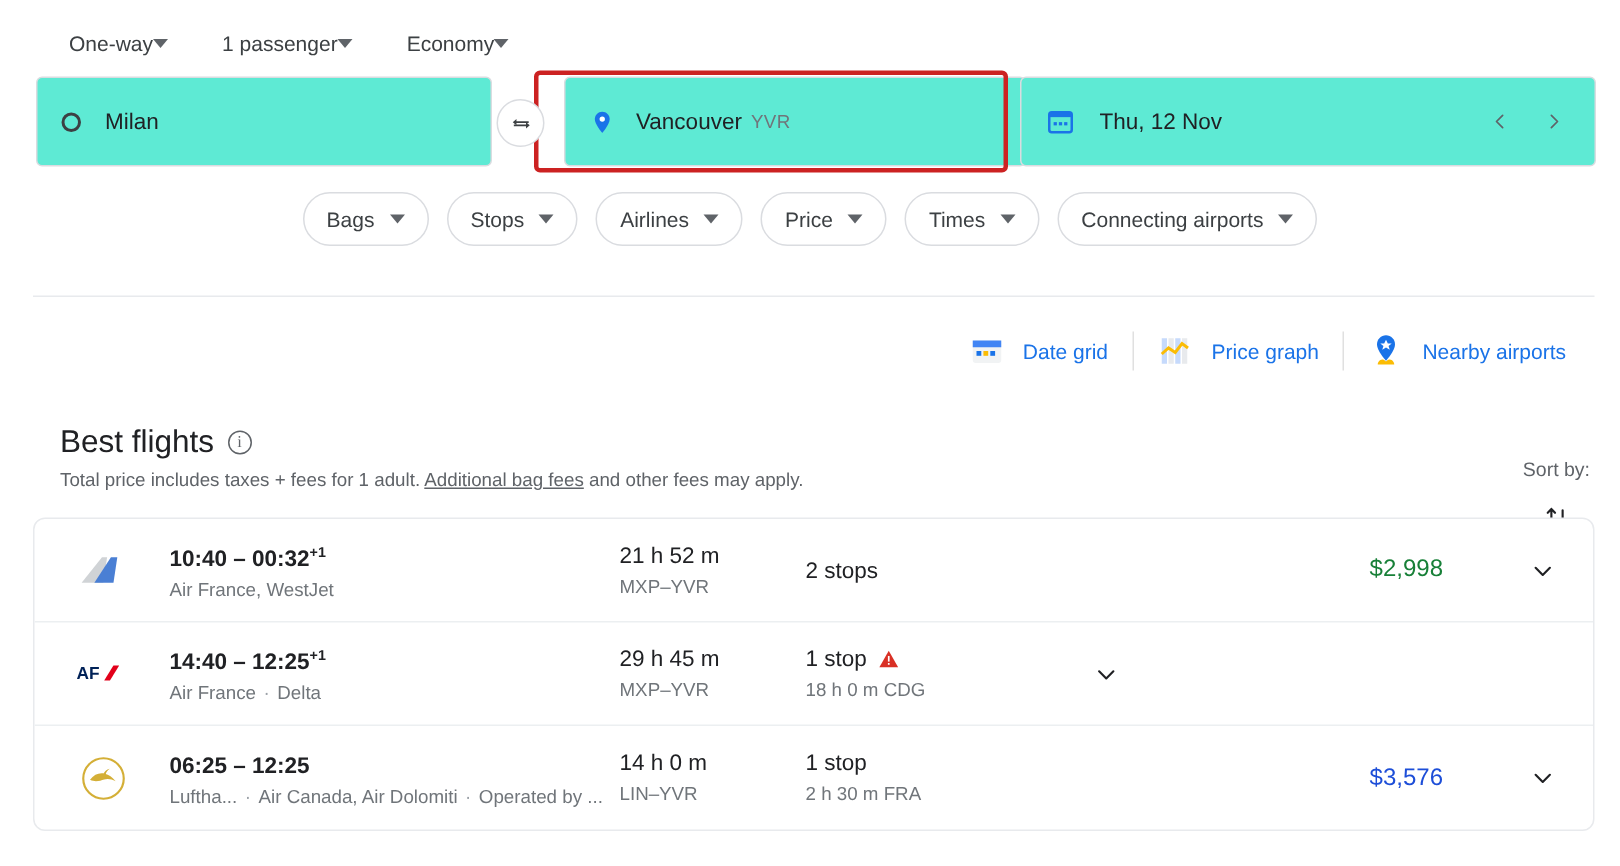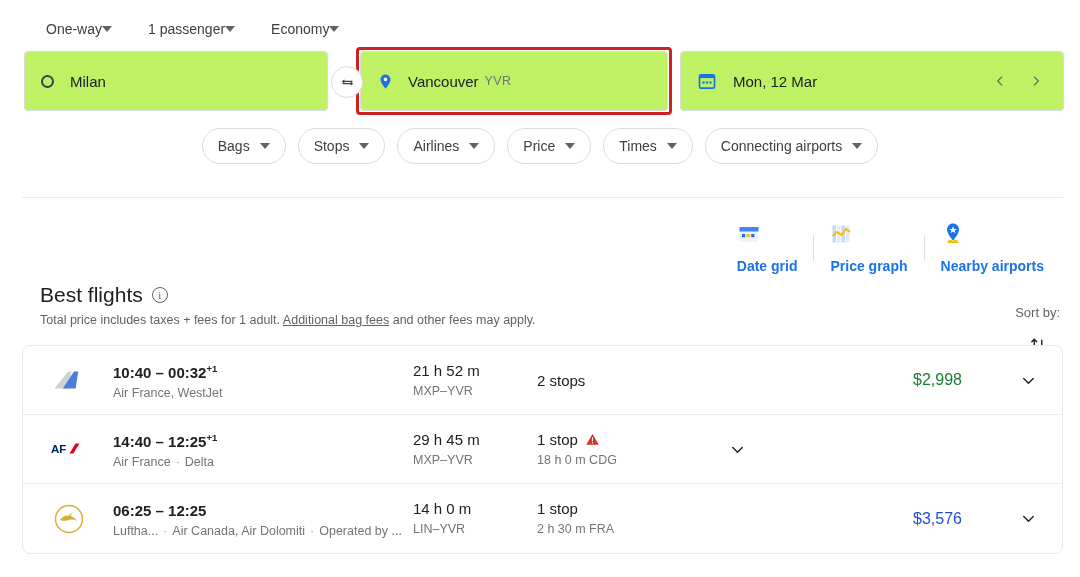--- a/index.html
+++ b/index.html
@@ -31,25 +31,25 @@
     border-top: 6px solid #5f6368;
     display: inline-block;
   }
 
   
   .search-row { position: absolute; left: 24px; top: 51px; width: 1040px; height: 60px; }
 
   .field {
     position: absolute; top: 0; height: 60px;
     border: 1px solid #dadce0; border-radius: 4px;
-    background: #bef264; display: flex; align-items: center;
+    background: #5eead4; display: flex; align-items: center;
     padding: 0 16px; font-size: 15px; color: #202124;
   }
   .field.origin { left: 0; width: 304px; }
-  .field.dest   { left: 336px; width: 308px; border-radius: 4px; text-align: center; }
+  .field.dest   { left: 352px; width: 308px; border-radius: 4px; text-align: center; }
   .field.date   { left: 656px; width: 384px; padding-right: 10px; }
 
   .dest-highlight {
     position: absolute; left: 332px; top: -4px;
     width: 316px; height: 68px;
     border: 3px solid #cc2222; border-radius: 4px;
     pointer-events: none;
   }
 
   .circle-icon {
@@ -91,23 +91,23 @@
     position: absolute; left: 22px; top: 197px;
     width: 1041px; height: 1px; background: #e8eaed;
   }
 
   
   .tools {
     position: absolute; top: 214px; right: 20px;
     display: flex; align-items: center; gap: 0;
   }
   .tool {
-    display: flex; gap: 12px;
+    display: flex; align-items: center; gap: 12px;
     padding: 8px 16px; cursor: pointer;
-    font-size: 14px; color: #1a73e8; font-weight: 700; flex-direction: column;
+    font-size: 14px; color: #1a73e8; font-weight: 400;
   }
   .tool-sep { width: 1px; height: 26px; background: #e0e0e0; }
 
   
   .bf-title {
     position: absolute; left: 40px; top: 283px;
     display: flex; align-items: center; gap: 9px;
     font-size: 21px; color: #202124;
   }
   .info-circle {
@@ -207,21 +207,21 @@
     <div class="dest-highlight"></div>
 
     <div class="field date">
       <svg class="cal-icon" width="20" height="20" viewBox="0 0 24 24">
         <rect x="3" y="4.5" width="18" height="16" rx="2" fill="none" stroke="#1a73e8" stroke-width="2"></rect>
         <rect x="3" y="4.5" width="18" height="4" fill="#1a73e8"></rect>
         <rect x="6.5" y="12.5" width="2.6" height="2.6" fill="#1a73e8"></rect>
         <rect x="10.7" y="12.5" width="2.6" height="2.6" fill="#1a73e8"></rect>
         <rect x="14.9" y="12.5" width="2.6" height="2.6" fill="#1a73e8"></rect>
       </svg>
-      <span>Mon, 12 Mar</span>
+      <span>Thu, 12 Nov</span>
       <span class="date-navs">
         <span class="date-nav">
           <svg width="14" height="14" viewBox="0 0 24 24">
             <path d="M15 5 L8 12 L15 19" fill="none" stroke="#5f6368" stroke-width="2" stroke-linecap="round" stroke-linejoin="round"></path>
           </svg>
         </span>
         <span class="date-nav">
           <svg width="14" height="14" viewBox="0 0 24 24">
             <path d="M9 5 L16 12 L9 19" fill="none" stroke="#5f6368" stroke-width="2" stroke-linecap="round" stroke-linejoin="round"></path>
           </svg>

